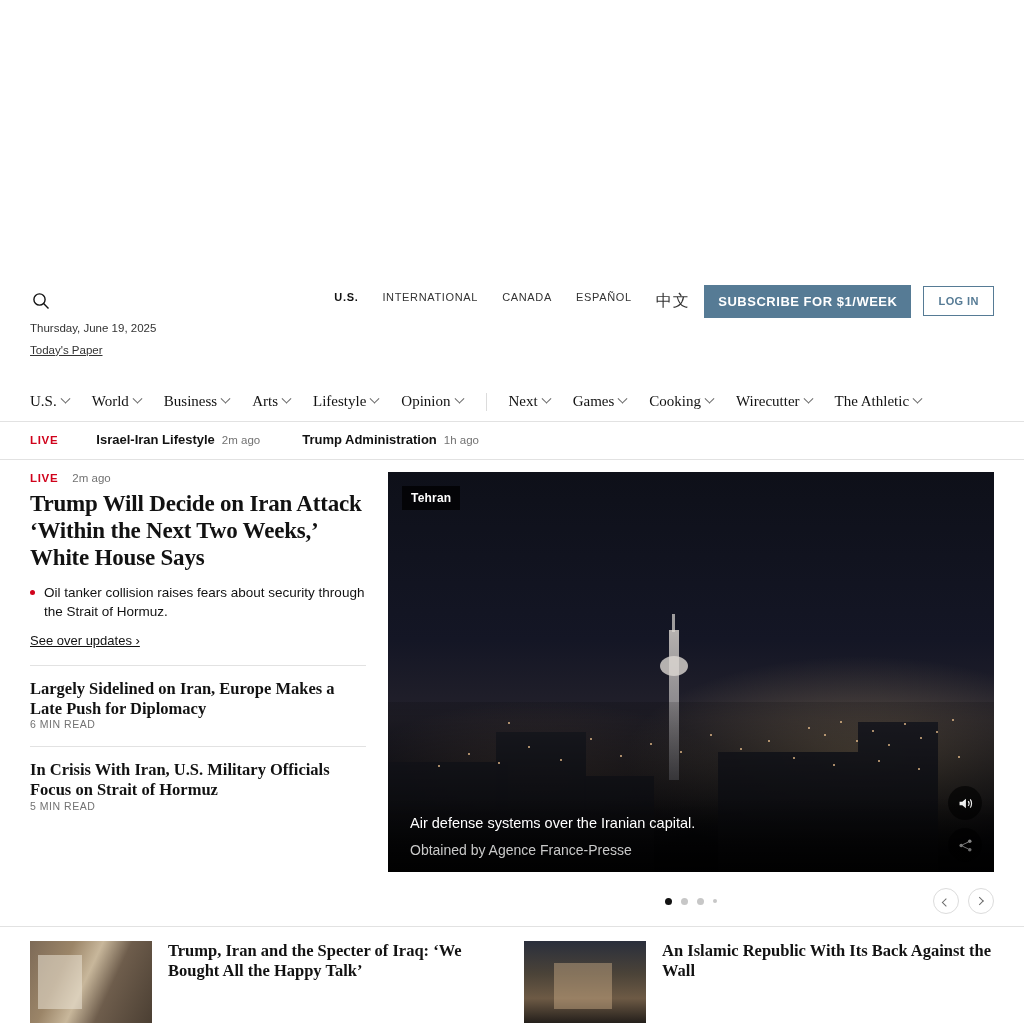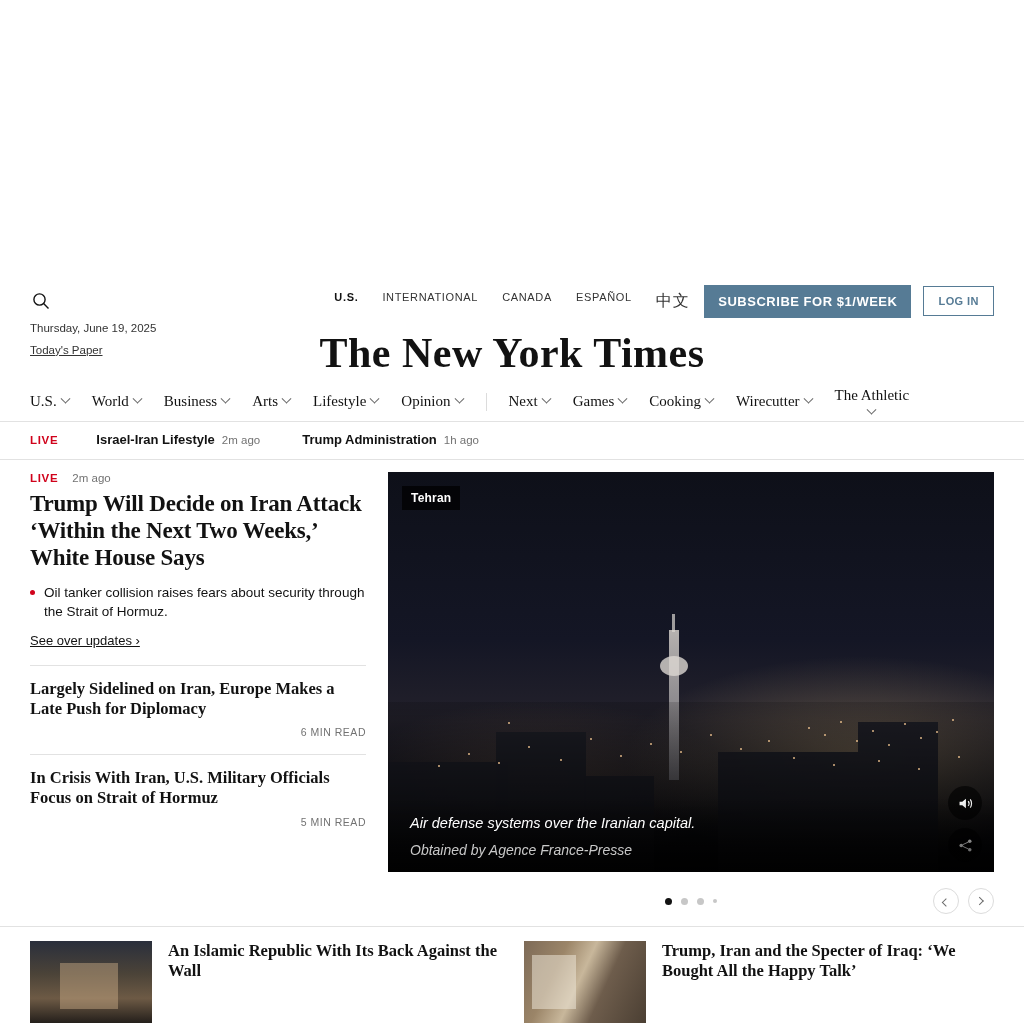--- a/index.html
+++ b/index.html
@@ -82,21 +82,21 @@
     padding: 0 30px;
     height: 40px;
     border-bottom: 1px solid #e2e2e2;
     font-family: "Liberation Serif", serif;
   }
   .sec {
     display: flex; align-items: center; gap: 5px;
     font-size: 15px; color: #121212;
     margin-right: 23px; cursor: pointer; white-space: nowrap;
   }
-  .sec:last-child { margin-right: 0; flex-direction: column; }
+  .sec:last-child { margin-right: 0; }
   .divider-v {
     width: 1px; height: 18px; background: #dcdcdc; margin: 0 22px 0 0;
   }
   .chev {
     width: 7px; height: 7px;
     border-right: 1.2px solid #666; border-bottom: 1.2px solid #666;
     transform: rotate(45deg) translate(-2px,-2px);
   }
 
   
@@ -153,21 +153,21 @@
   }
 
   .rule { border-top: 1px solid #e2e2e2; margin: 16px 0 13px 0; }
   .story-hed {
     font-family: "Liberation Serif", serif;
     font-size: 16.5px; line-height: 1.2; font-weight: 700;
     color: #121212; cursor: pointer;
   }
   .readtime {
     font-size: 10.5px; letter-spacing: .05em; color: #727272;
-    margin-top: 8px; text-transform: uppercase; text-align: right;
+    text-transform: uppercase;
   }
 
   
   .media-wrap { position: relative; }
   .media {
     position: relative;
     width: 100%; height: 400px;
     overflow: hidden;
     background: #0b0d13;
   }
@@ -208,21 +208,20 @@
   .loc-chip {
     position: absolute; left: 14px; top: 14px;
     background: rgba(0,0,0,0.72);
     color: #fff; font-size: 12px; font-weight: 700;
     padding: 5px 9px; letter-spacing: .2px;
   }
   .cap-wrap {
     position: absolute; left: 0; right: 0; bottom: 0;
     padding: 18px 8px 14px 22px;
     background: linear-gradient(to top, rgba(0,0,0,.80), rgba(0,0,0,0));
-    font-style: italic;
   }
   .cap-main { color: #fff; font-size: 14.5px; margin-bottom: 11px; }
   .cap-credit { color: #c9c9c9; font-size: 14px; }
   .media-btn {
     position: absolute; right: 12px;
     width: 34px; height: 34px; border-radius: 50%;
     background: rgba(0,0,0,0.62);
     display: flex; align-items: center; justify-content: center;
     cursor: pointer;
   }
@@ -307,21 +306,20 @@
       <button class="btn-subscribe">SUBSCRIBE FOR $1/WEEK</button>
       <button class="btn-login">LOG IN</button>
     </div>
   </div>
 
   <div class="masthead">
     <div class="date-block">
       <div>Thursday, June 19, 2025</div>
       <div class="paper">Today's Paper</div>
     </div>
-    <div class="logo">The New York Times</div>
   </div>
 
   <div class="sections">
     <div class="sec">
       <span>U.S.</span>
         <i class="chev"></i>
     </div>
     <div class="sec">
       <span>World</span>
         <i class="chev"></i>
@@ -484,22 +482,22 @@
                 <span></span>
               </div>
           </div>
         </div>
       </div>
     </div>
   </div>
 
   <div class="bottom">
     <div class="bcell">
+      <div class="bthumb one"></div>
+      <div class="bhed">Trump, Iran and the Specter of Iraq: ‘We Bought All the Happy Talk’</div>
+    </div>
+    <div class="bcell">
       <div class="bthumb two"></div>
       <div class="bhed">An Islamic Republic With Its Back Against the Wall</div>
     </div>
-    <div class="bcell">
-      <div class="bthumb one"></div>
-      <div class="bhed">Trump, Iran and the Specter of Iraq: ‘We Bought All the Happy Talk’</div>
-    </div>
   </div>
 
 </div>
 
 </body></html>

